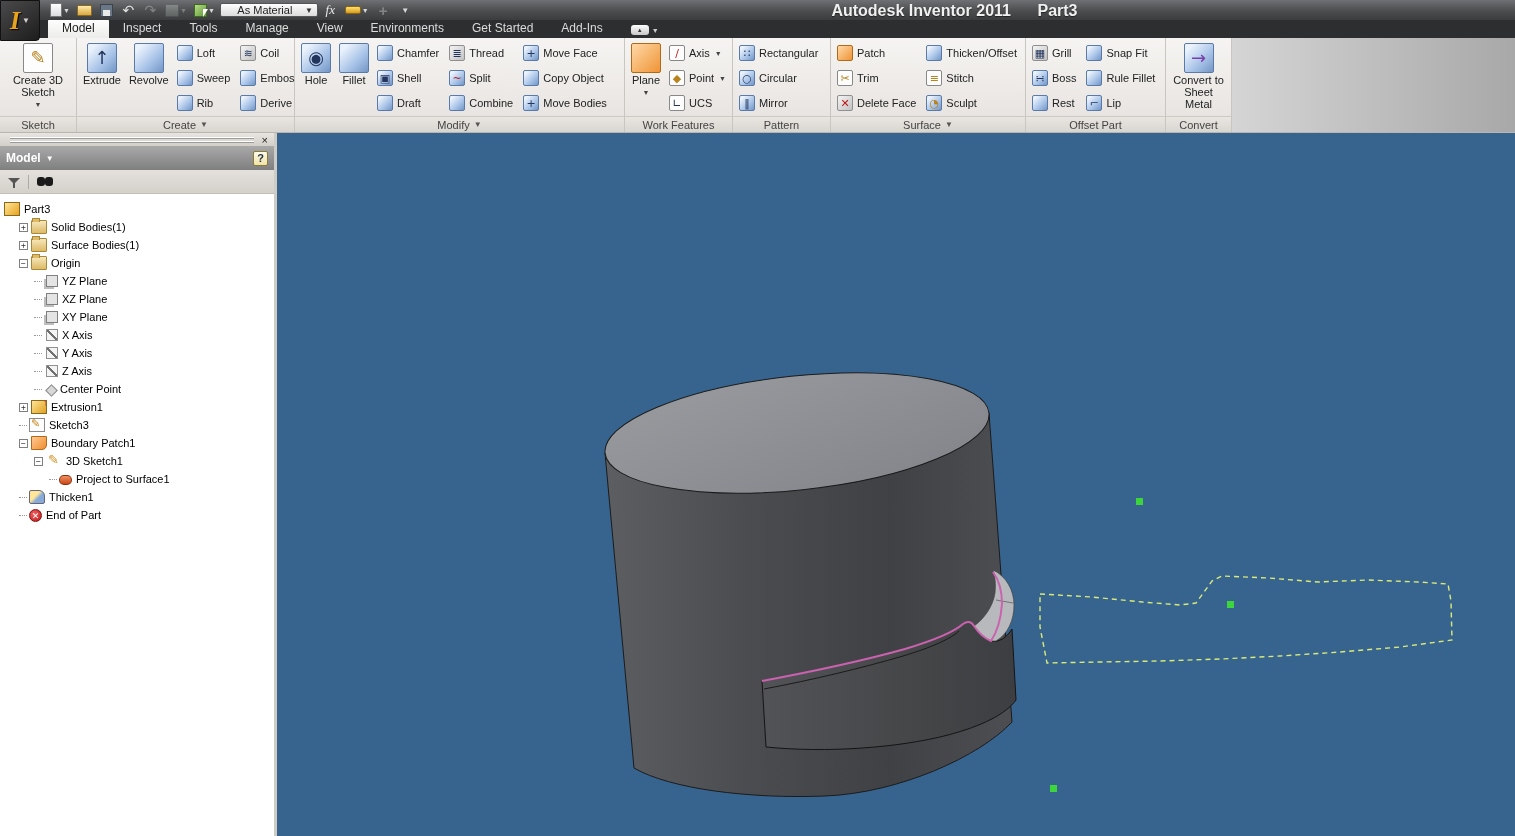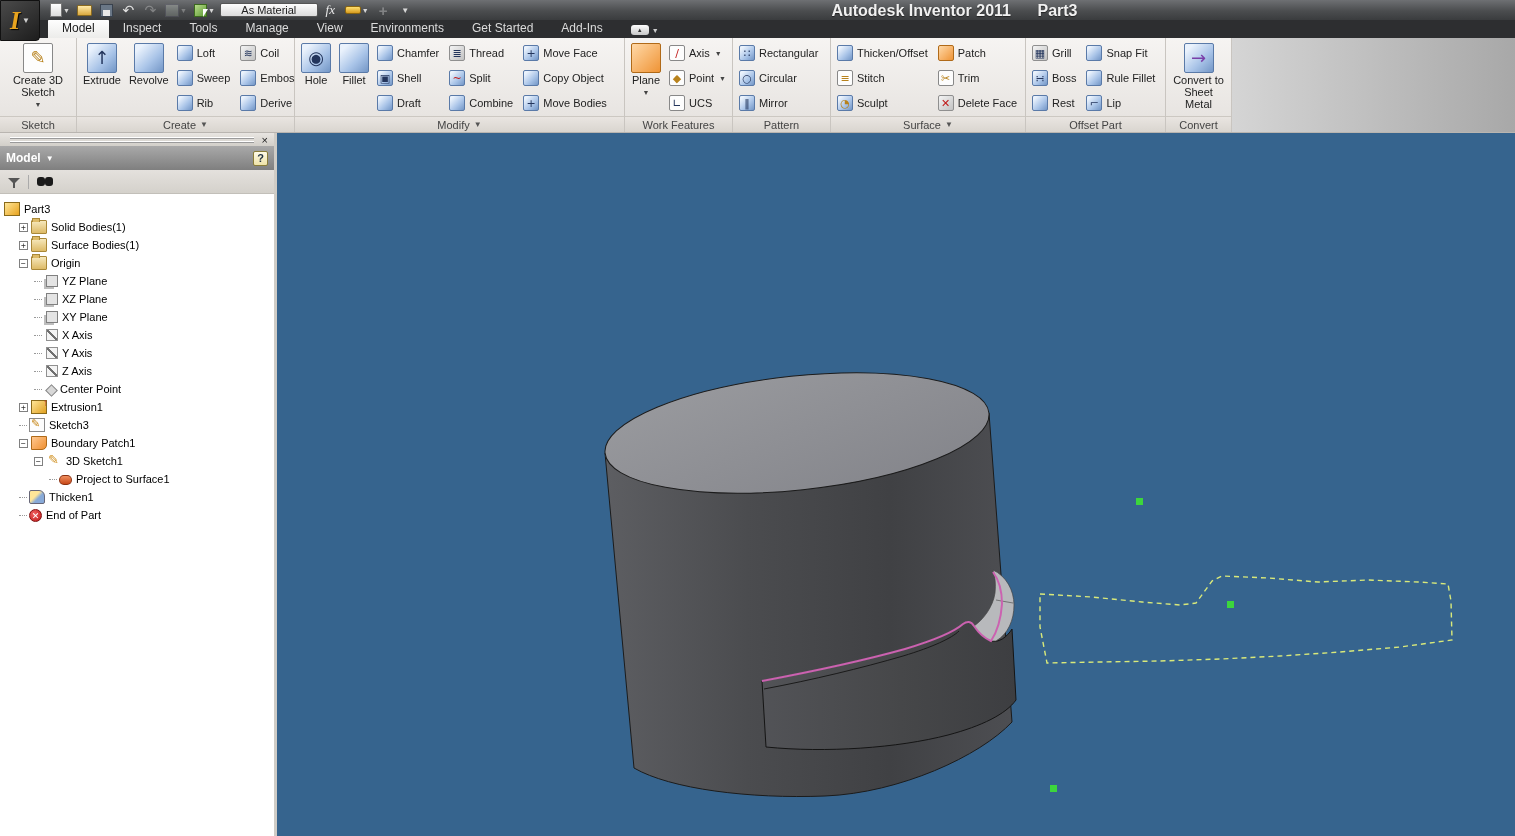--- a/index.html
+++ b/index.html
@@ -24,21 +24,21 @@
   .gi-doc { width:12px; height:14px; background:linear-gradient(#fff,#dcdcdc); border:1px solid #777; }
   .gi-folder { width:15px; height:11px; background:linear-gradient(#ffe9a8,#d9a940); border:1px solid #8a6a20; border-radius:1px; }
   .gi-disk { width:13px; height:13px; background:#6a7786; border:1px solid #39424e; }
   .gi-disk::after { content:""; position:absolute; left:2px; top:5px; width:7px; height:6px; background:#e8e8e8; }
   .gi-arrow { font-size:14px; color:#e4e4e4; line-height:1; font-family:"DejaVu Sans",sans-serif; }
   .gi-update { width:14px; height:13px; background:linear-gradient(#cfd6cf,#9aa39a); border:1px solid #667; }
   .gi-select { width:13px; height:13px; background:linear-gradient(135deg,#b8dc8a,#5d9a34); border:1px solid #3c6a1e; }
   .gi-select::after { content:""; position:absolute; right:-2px; bottom:-1px; width:0; height:0;
     border-left:5px solid #fff; border-bottom:8px solid transparent; }
   .combo { display:flex; align-items:center; height:14px; background:linear-gradient(#fdfdfd,#dcdcdc);
-    border:1px solid #555; border-radius:2px; width:98px; padding:0 4px; color:#222;flex-direction:column; }
+    border:1px solid #555; border-radius:2px; width:98px; padding:0 4px; color:#222; }
   .combo .val { flex:1; text-align:center; font-size:11px; }
   .combo .dd { color:#333; font-size:8px; }
   .gi-fx { font-family:"Liberation Serif",serif; font-style:italic; color:#e8e8e8; font-size:13px; }
   .gi-measure { width:16px; height:8px; background:linear-gradient(#ffe070,#d79b1e); border:1px solid #8a6510; border-radius:2px; }
   .gi-plus { font-size:15px; color:#e8e8e8; font-weight:bold; }
   .title-text { position:absolute; top:2px; left:63%; transform:translateX(-50%);
     color:#f0f0f0; font-weight:bold; font-size:16px; white-space:nowrap; text-shadow:0 1px 1px #222; }
   .title-text .doc { margin-left:22px; }
 
   
@@ -408,52 +408,52 @@
         </div>
       </div>
       <div class="panel-foot">
         <span>Pattern</span>
       </div>
     </div>
     <div class="panel" style="width: 195px;">
       <div class="panel-body">
         <div class="smallcol">
           <div class="smallbtn">
+            <span class="icon sm tint-orange"></span>
+            <span>Patch</span>
+          </div>
+          <div class="smallbtn">
+            <span class="icon sm tint-white">
+              <span class="glyph gold">✂</span>
+            </span>
+            <span>Trim</span>
+          </div>
+          <div class="smallbtn">
+            <span class="icon sm tint-gray">
+              <span class="glyph red">✕</span>
+            </span>
+            <span>Delete Face</span>
+          </div>
+        </div>
+        <div class="smallcol">
+          <div class="smallbtn">
             <span class="icon sm tint-blue"></span>
             <span>Thicken/Offset</span>
           </div>
           <div class="smallbtn">
             <span class="icon sm tint-white">
               <span class="glyph gold">≡</span>
             </span>
             <span>Stitch</span>
           </div>
           <div class="smallbtn">
             <span class="icon sm tint-blue">
               <span class="glyph gold">◔</span>
             </span>
             <span>Sculpt</span>
-          </div>
-        </div>
-        <div class="smallcol">
-          <div class="smallbtn">
-            <span class="icon sm tint-orange"></span>
-            <span>Patch</span>
-          </div>
-          <div class="smallbtn">
-            <span class="icon sm tint-white">
-              <span class="glyph gold">✂</span>
-            </span>
-            <span>Trim</span>
-          </div>
-          <div class="smallbtn">
-            <span class="icon sm tint-gray">
-              <span class="glyph red">✕</span>
-            </span>
-            <span>Delete Face</span>
           </div>
         </div>
       </div>
       <div class="panel-foot">
         <span>Surface</span>
         <span class="dd">▼</span>
       </div>
     </div>
     <div class="panel" style="width: 140px;">
       <div class="panel-body">

